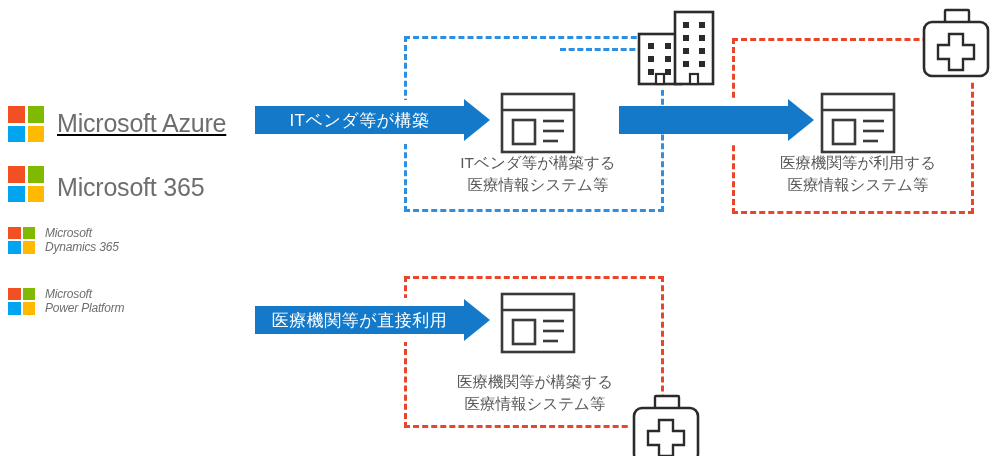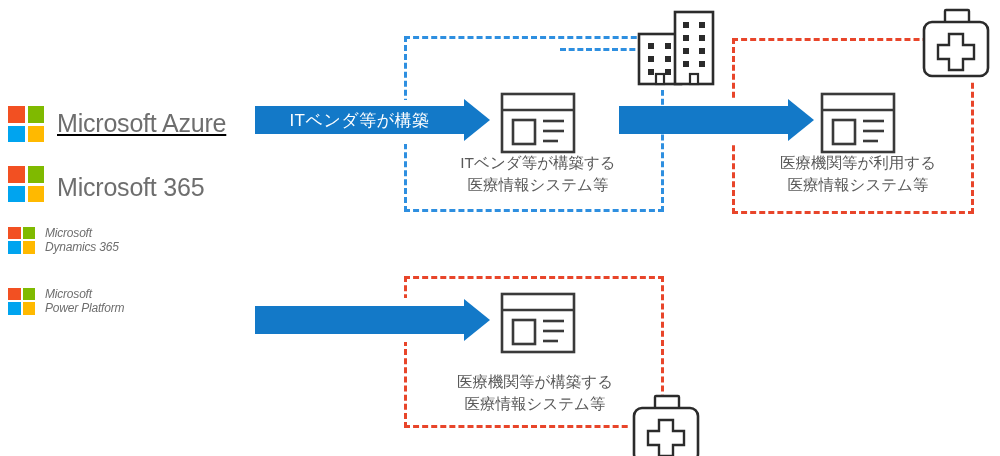--- a/index.html
+++ b/index.html
@@ -158,20 +158,21 @@
   </div>
 
   <div class="arrow" style="left:619px;top:99px;width:195px;">
     <div class="shaft" style="width:169px;"></div>
     <div class="head" style="left:169px;"></div>
   </div>
 
   <div class="arrow" style="left:255px;top:299px;width:235px;">
     <div class="shaft" style="width:209px;"></div>
     <div class="head" style="left:209px;"></div>
+    <div class="alabel" style="width:209px;">医療機関等が直接利用</div>
   </div>
 
   <div class="icon-wrap" style="left:500px;top:92px;">
     <svg width="76" height="62" viewBox="0 0 76 62" aria-hidden="true">
       <rect x="2" y="2" width="72" height="58" fill="#ffffff" stroke="#3A3A3A" stroke-width="2.6"></rect>
       <line x1="2" y1="18" x2="74" y2="18" stroke="#3A3A3A" stroke-width="2.6"></line>
       <rect x="13" y="28" width="22" height="24" fill="#ffffff" stroke="#3A3A3A" stroke-width="2.6"></rect>
       <line x1="43" y1="29" x2="64" y2="29" stroke="#3A3A3A" stroke-width="2.6"></line>
       <line x1="43" y1="39" x2="64" y2="39" stroke="#3A3A3A" stroke-width="2.6"></line>
       <line x1="43" y1="49" x2="58" y2="49" stroke="#3A3A3A" stroke-width="2.6"></line>

